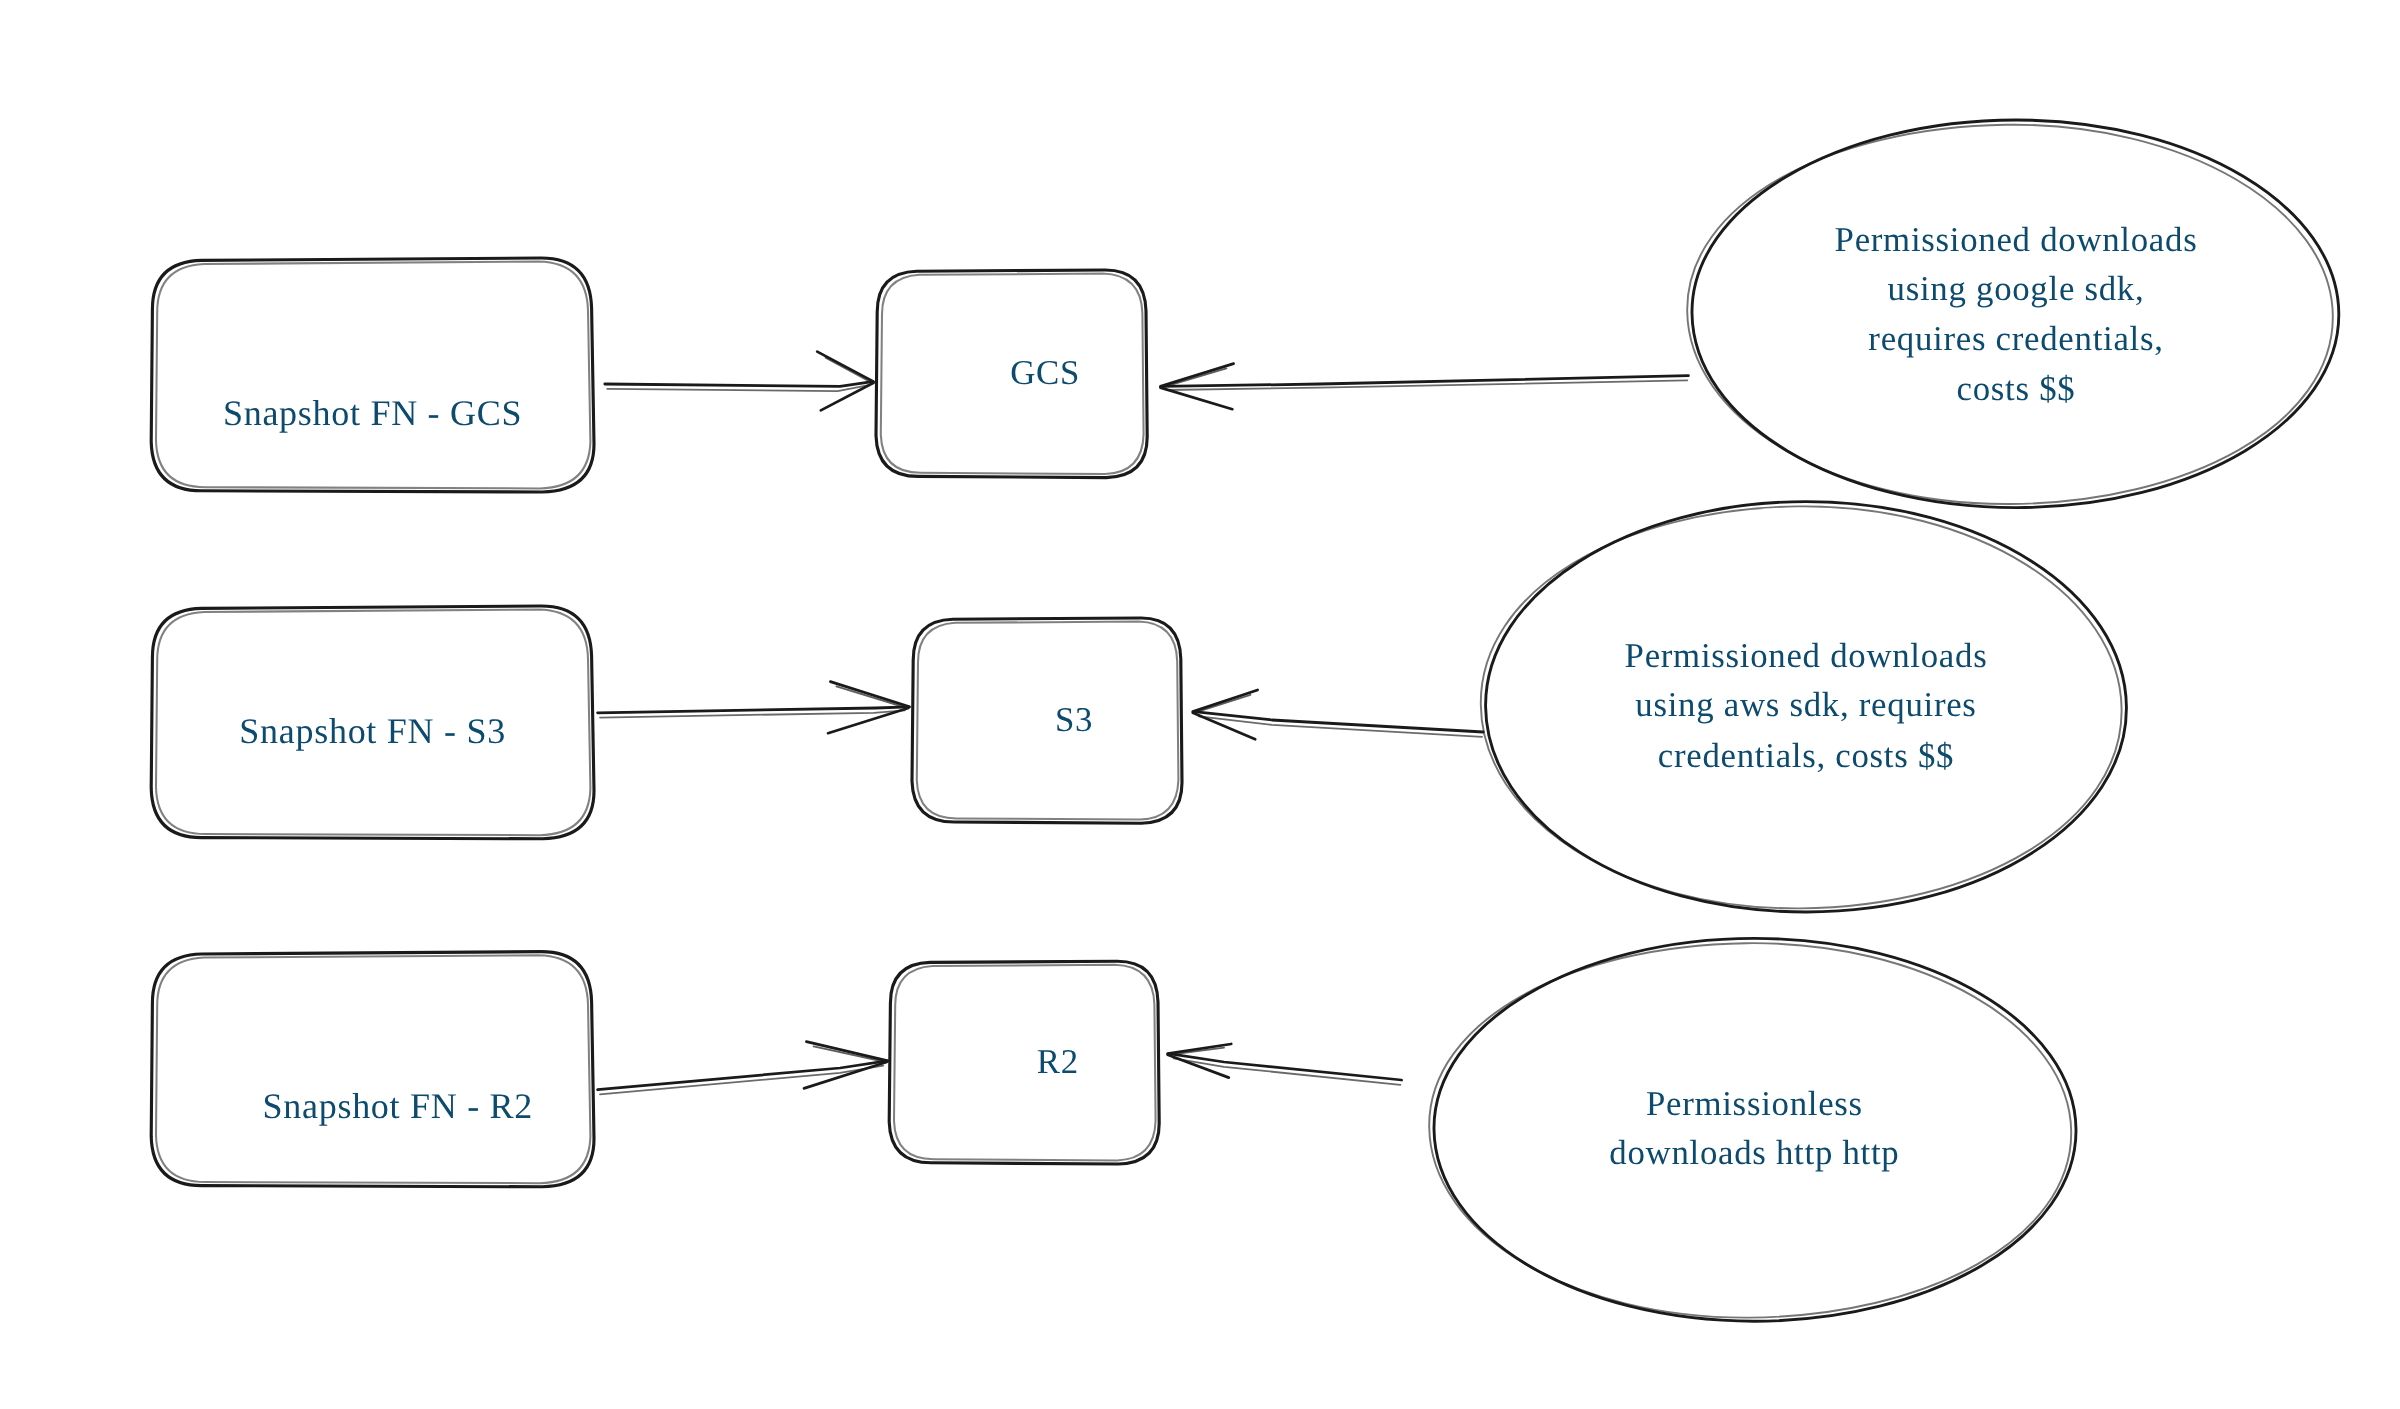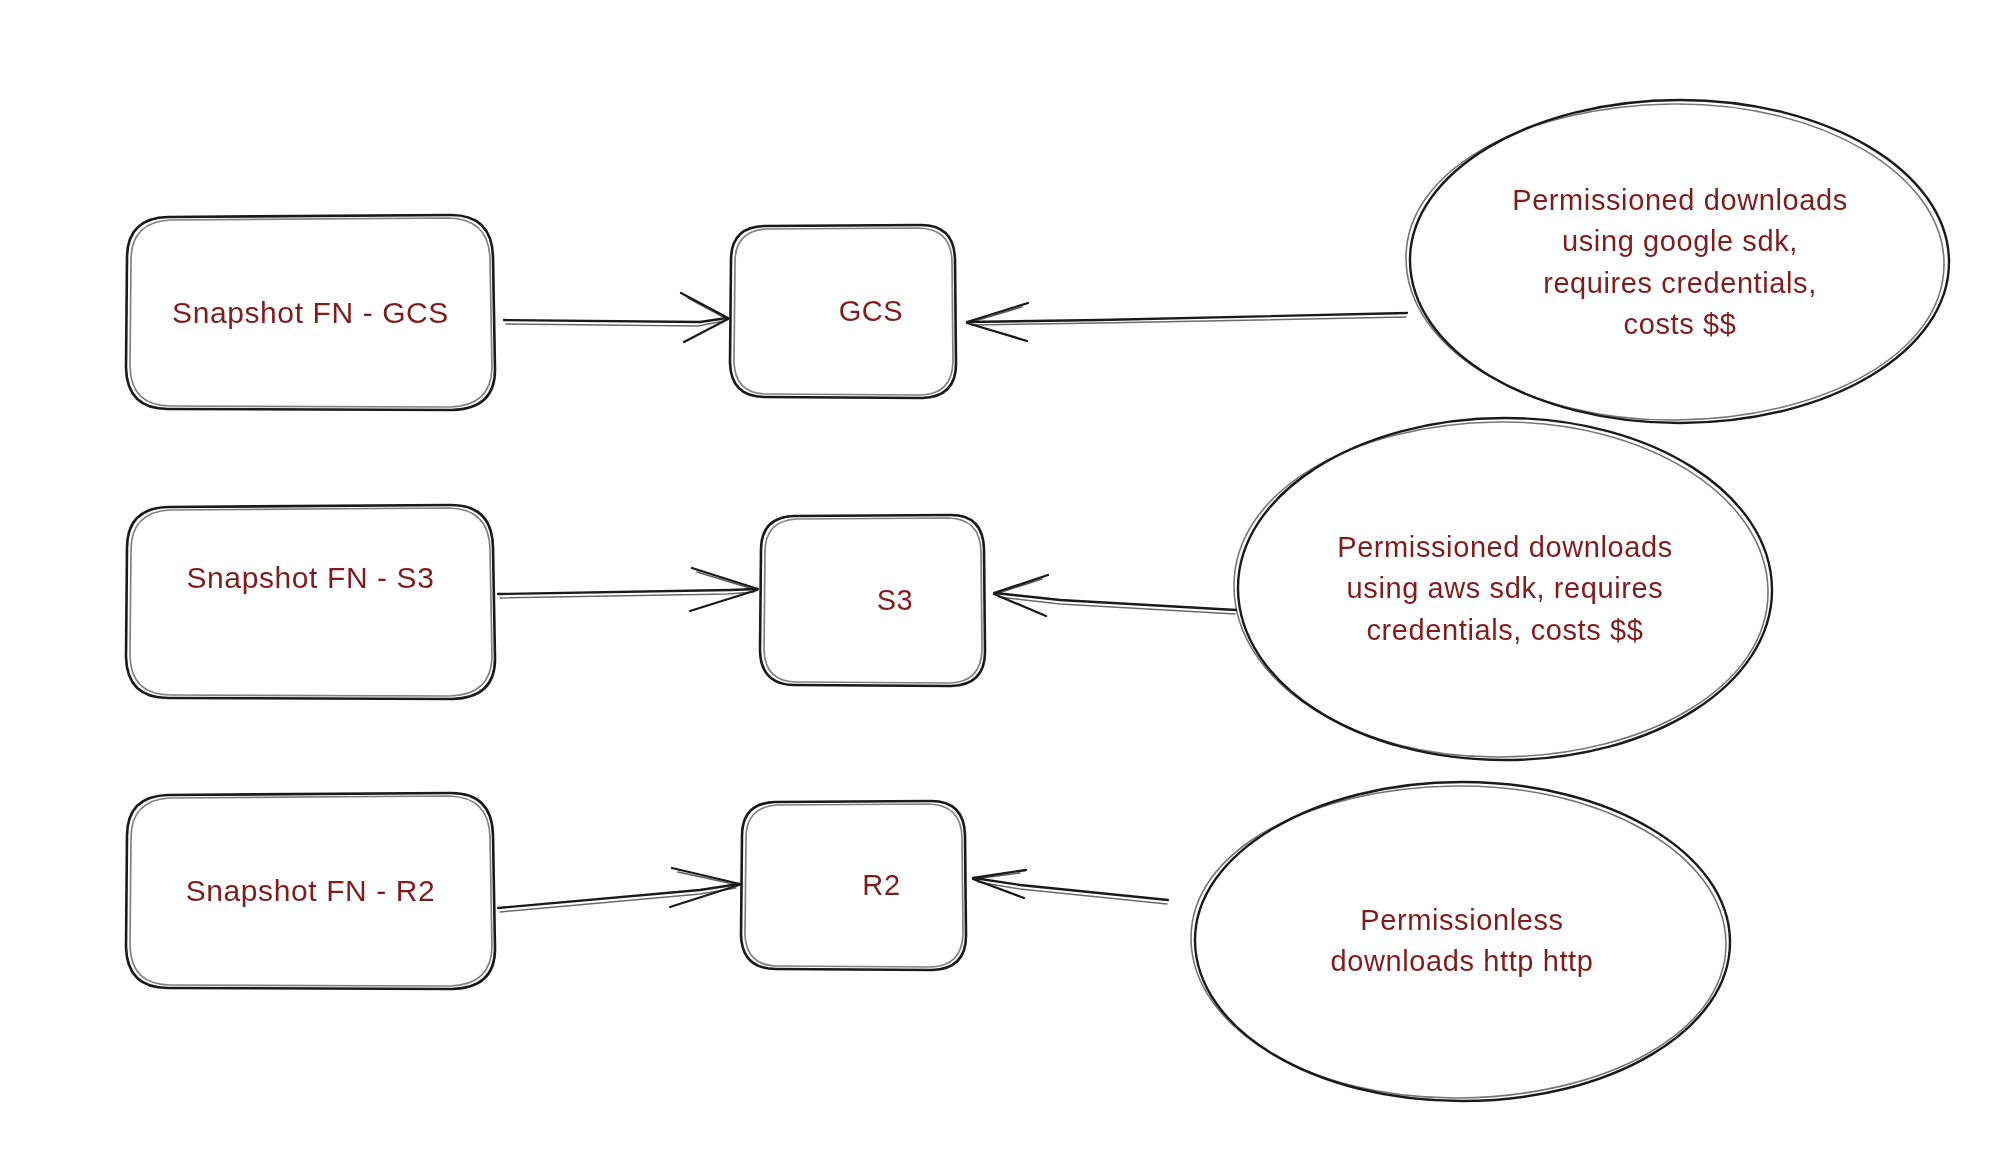--- a/index.html
+++ b/index.html
@@ -61,29 +61,30 @@
   .arrow-head-2 {
     stroke-width: 1.6;
     opacity: 0.7;
   }
   .node-label {
     position: absolute;
     display: flex;
     align-items: center;
     justify-content: center;
     text-align: center;
-    color: #7f1d1d;
-    font-family: Liberation Sans, sans-serif;
+    color: #0c4a6e;
+    font-family: Liberation Serif, serif;
     letter-spacing: 0.6px;
     pointer-events: none;
     white-space: pre-line;
   }
   .label-box {
     font-size: 30px;
     font-weight: 400;
+    margin-top: 32px;
   }
   .label-target {
     font-size: 29px;
     font-weight: 400;
     margin-left: 28px;
   }
   .label-ellipse {
     font-size: 29px;
     font-weight: 400;
     line-height: 1.42;
@@ -201,20 +202,20 @@
 costs $$</div>
 
   <div class="node-label label-box" style="left:126px; top:505px; width:369px; height:146px;">Snapshot FN - S3</div>
 
   <div class="node-label label-target" style="left:760px; top:515px; width:214px; height:171px;">S3</div>
 
   <div class="node-label label-ellipse" style="left:1265px; top:470px; width:480px; height:238px;">Permissioned downloads
 using aws sdk, requires
 credentials, costs $$</div>
 
-  <div class="node-label label-box" style="left:126px; top:793px; width:369px; height:196px;">Snapshot FN - R2</div>
+  <div class="node-label label-box" style="left:126px; top:793px; width:369px; height:196px;padding-left:21px;">Snapshot FN - R2</div>
 
   <div class="node-label label-target" style="left:741px; top:801px; width:225px; height:169px;">R2</div>
 
   <div class="node-label label-ellipse" style="left:1222px; top:838px; width:480px; height:206px;">Permissionless
 downloads http http</div>
 
 </div>
 
 </body></html>

